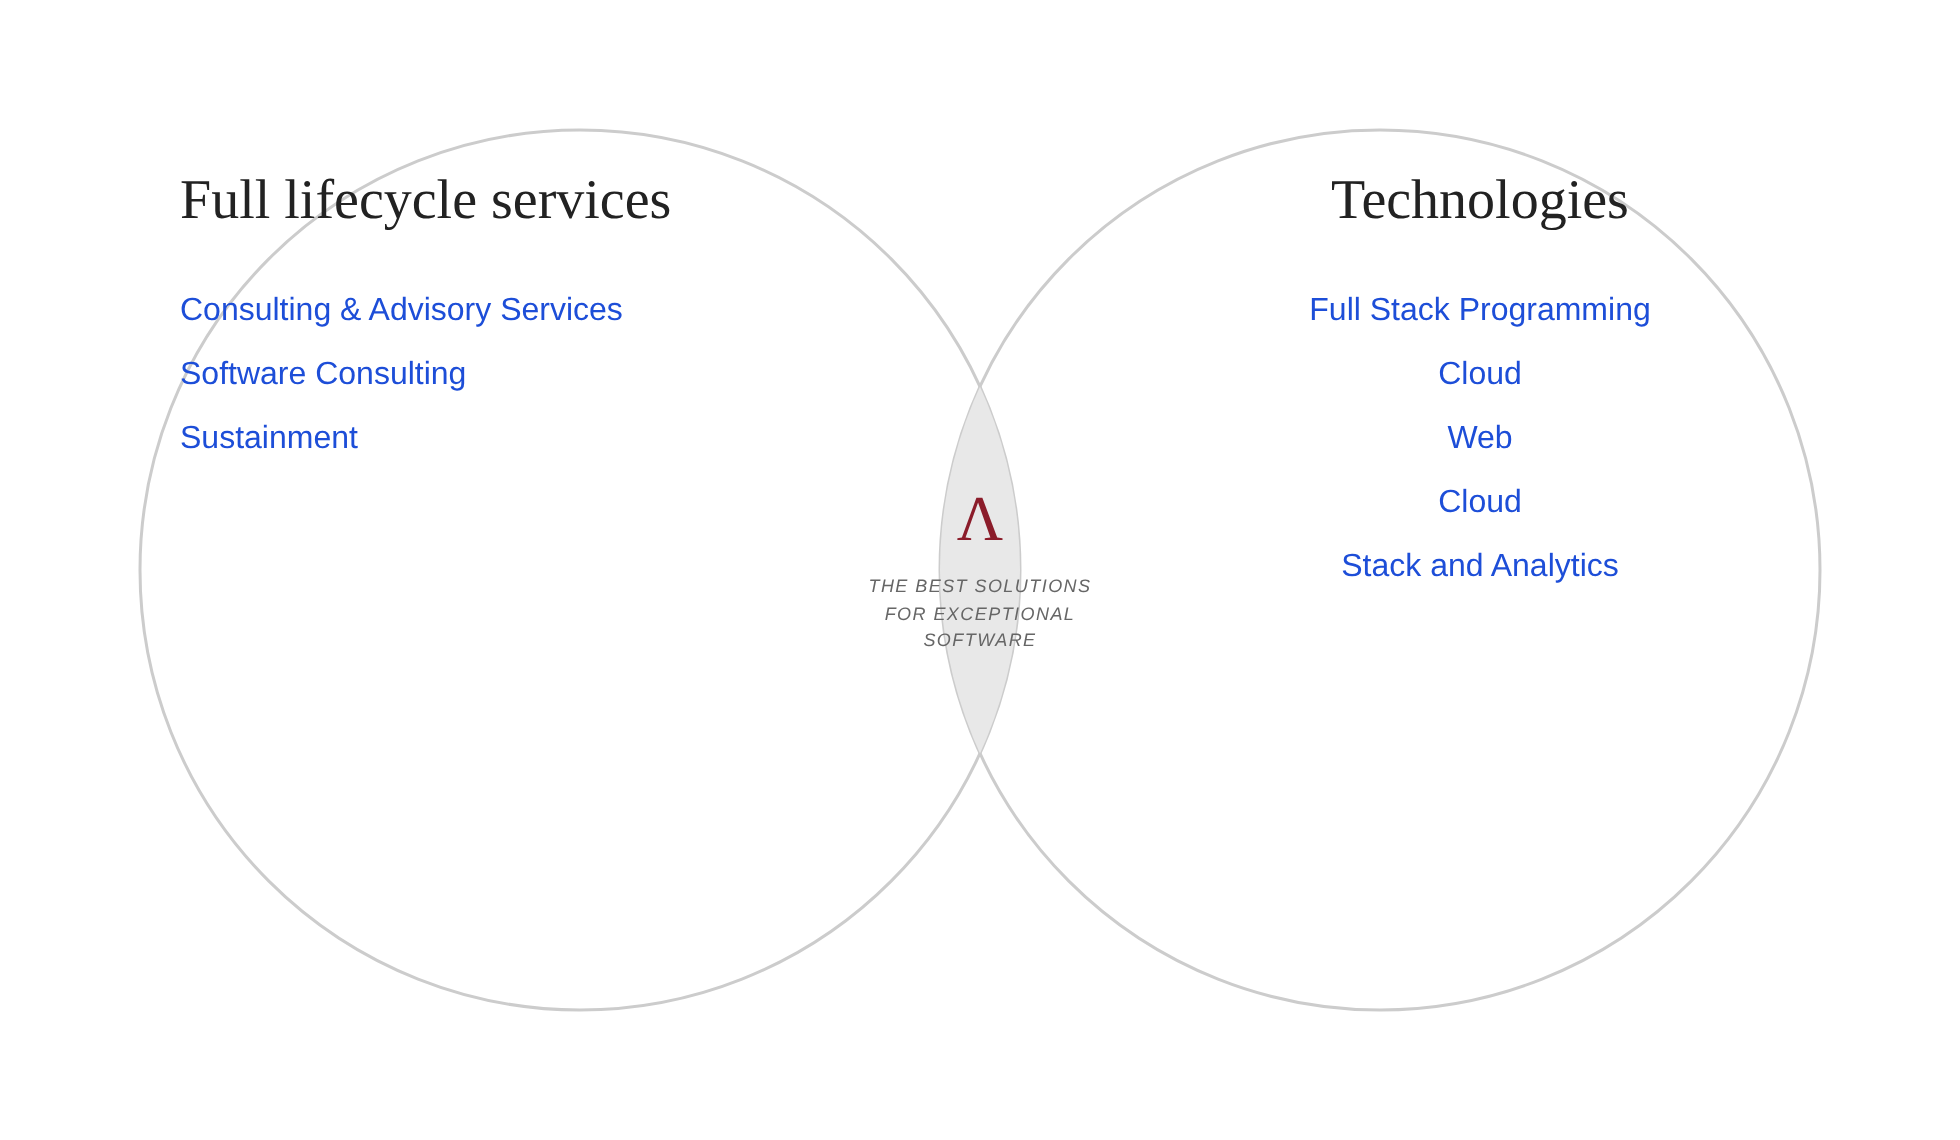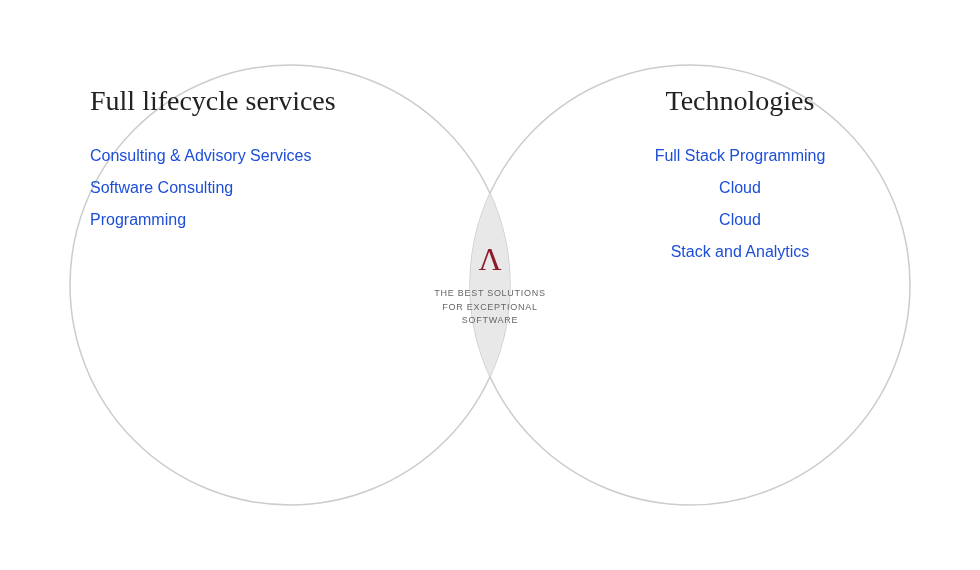--- a/index.html
+++ b/index.html
@@ -82,20 +82,21 @@
       display: block;
     }
 
     .center-text {
       font-size: 9px;
       color: #666666;
       letter-spacing: 0.08em;
       text-transform: uppercase;
       line-height: 1.5;
       font-family: Arial, sans-serif;
+      font-style: italic;
     }
   </style>
 </head>
 <body>
 
 <div class="diagram-container">
 
   <svg class="lens-svg" viewBox="0 0 900 520" xmlns="http://www.w3.org/2000/svg">
 
     <circle cx="250" cy="260" r="220" fill="none" stroke="#cccccc" stroke-width="1.5"></circle>
@@ -109,27 +110,28 @@
       <circle cx="650" cy="260" r="220"></circle>
     </clipPath>
 
     <circle cx="650" cy="260" r="220" fill="#e8e8e8" clip-path="url(#left-clip)"></circle>
   </svg>
 
   <div class="left-content">
     <div class="section-title">Full lifecycle services</div>
     <div class="service-item">Consulting &amp; Advisory Services</div>
     <div class="service-item">Software Consulting</div>
-    <div class="service-item">Programming</div>
+    <div class="service-item">Sustainment</div>
   </div>
 
   <div class="right-content">
     <div class="section-title">Technologies</div>
     <div class="service-item">Full Stack Programming</div>
     <div class="service-item">Cloud</div>
+    <div class="service-item">Web</div>
     <div class="service-item">Cloud</div>
     <div class="service-item">Stack and Analytics</div>
   </div>
 
   <div class="center-content">
     <span class="logo-chevron">Λ</span>
     <div class="center-text">
       <span>THE BEST SOLUTIONS</span><br>
       <span>FOR EXCEPTIONAL</span><br>
       <span>SOFTWARE</span>

